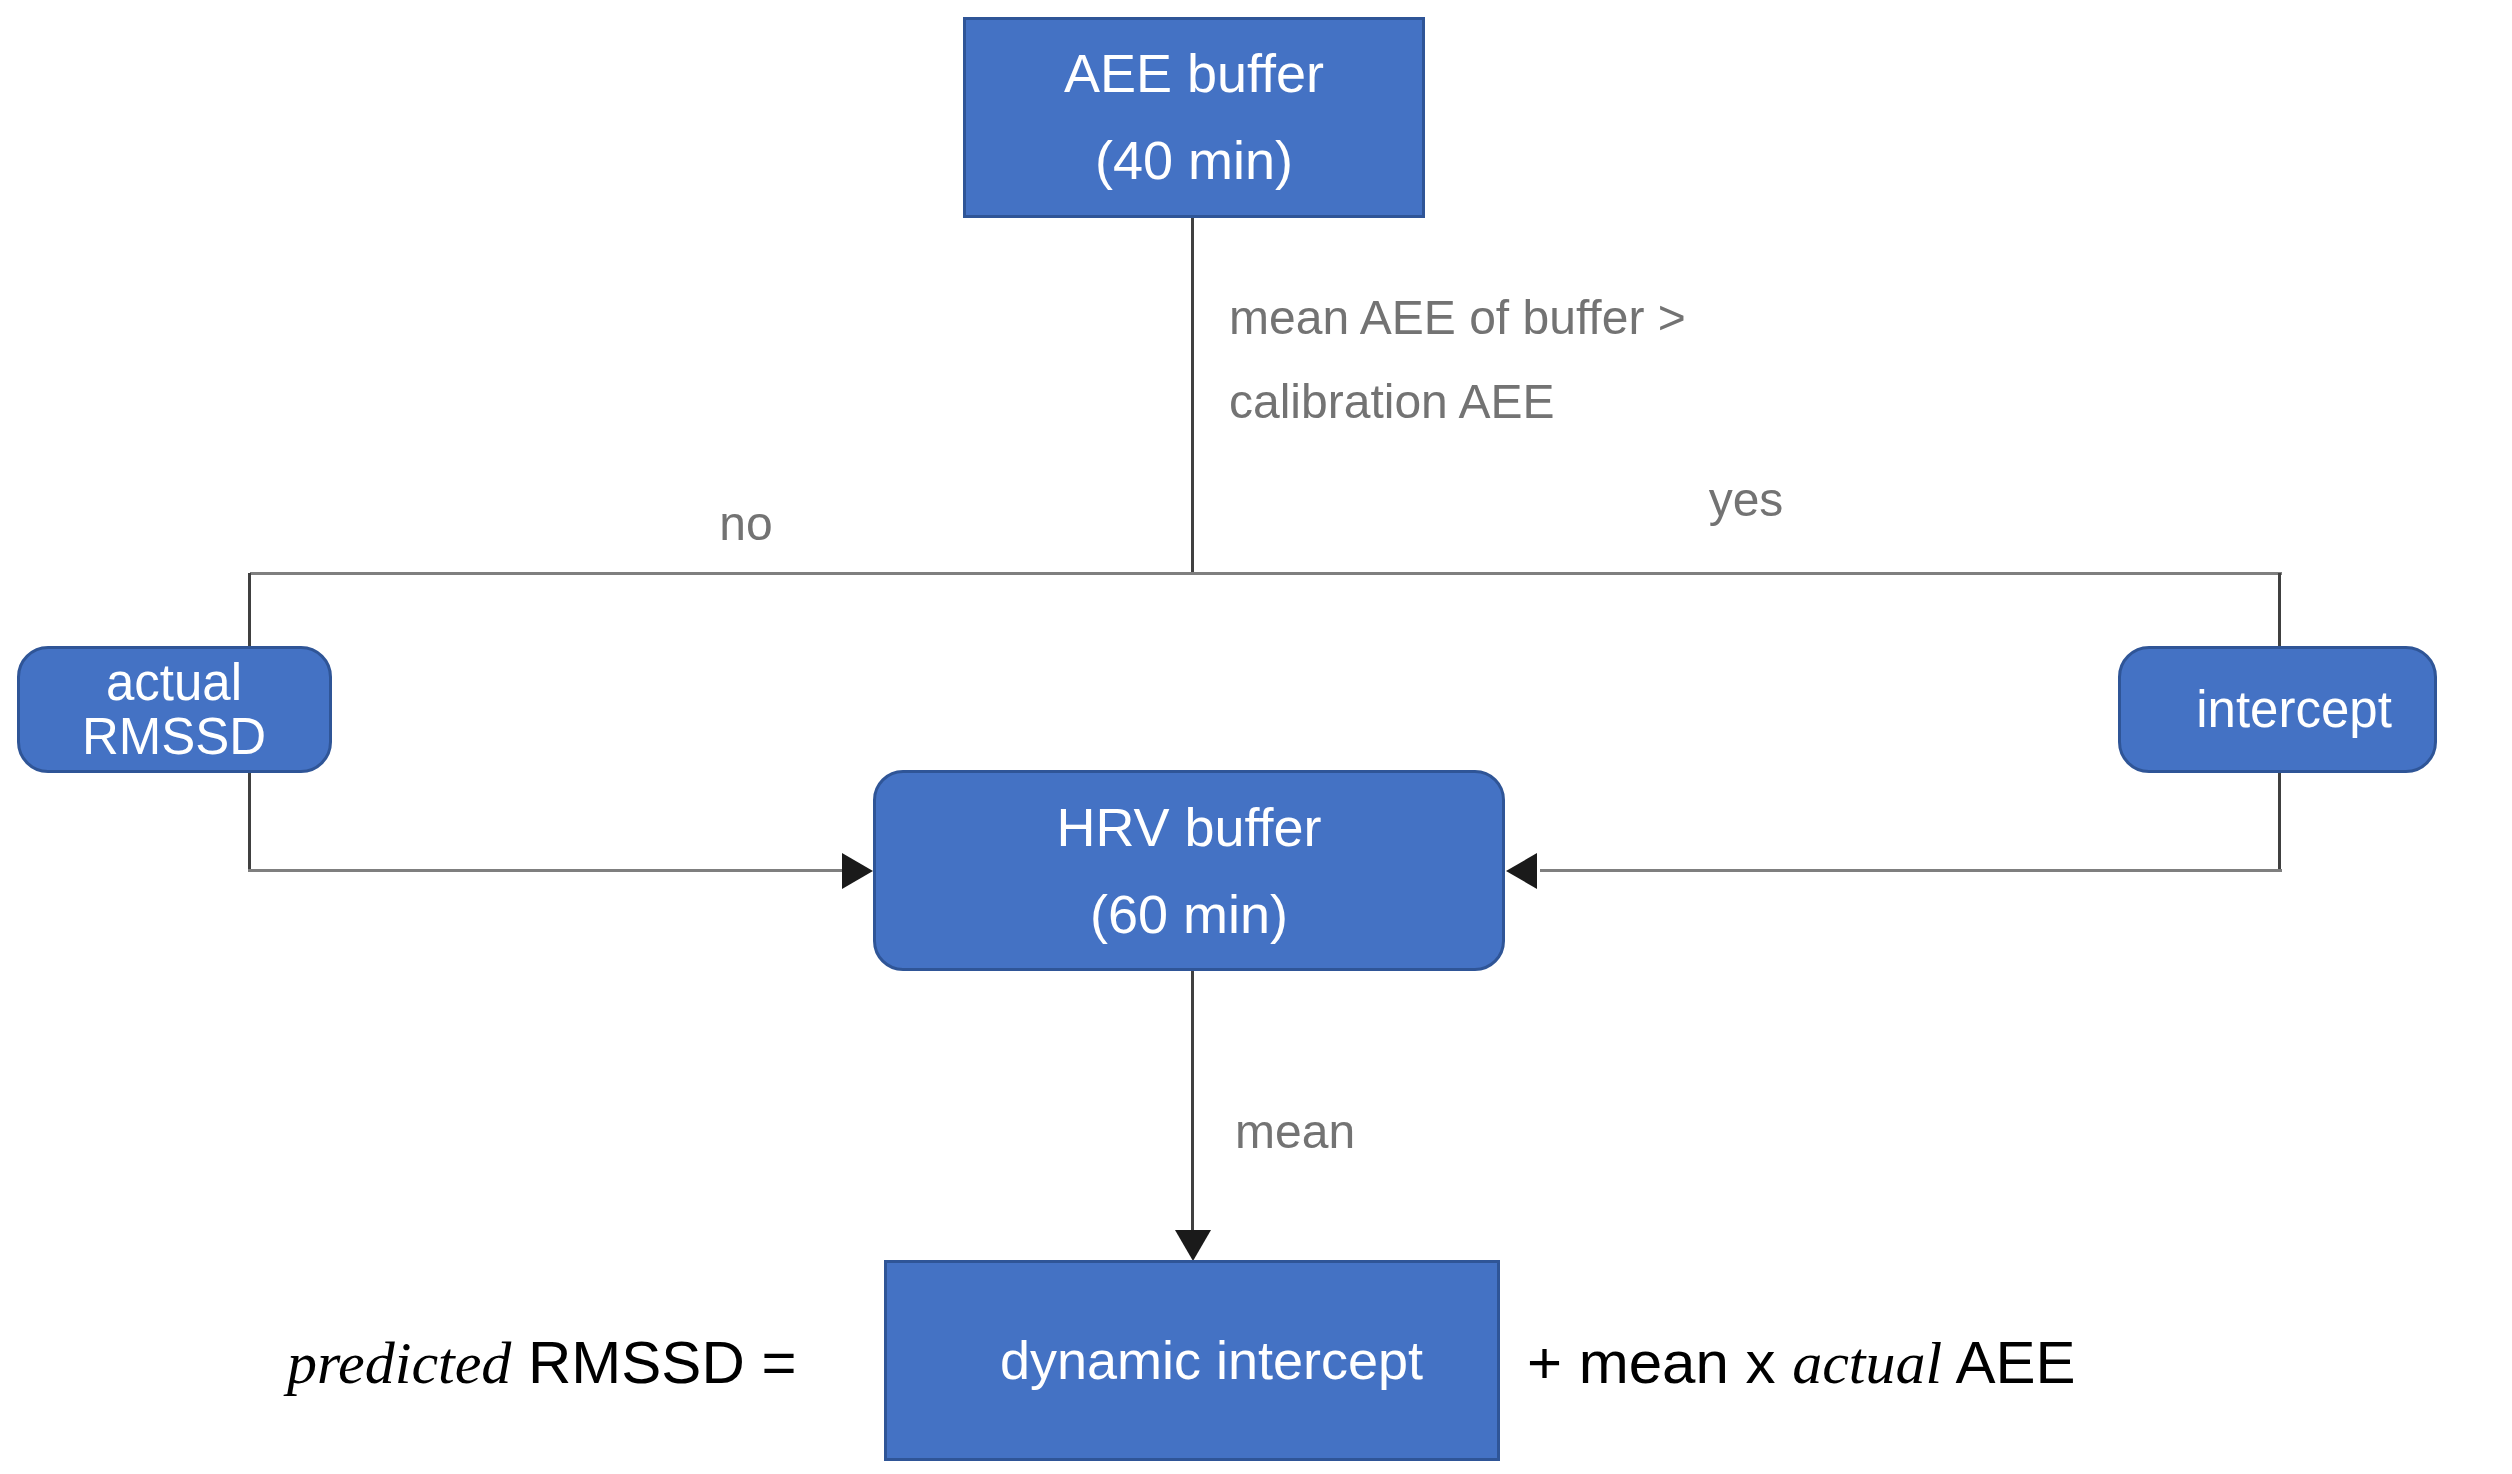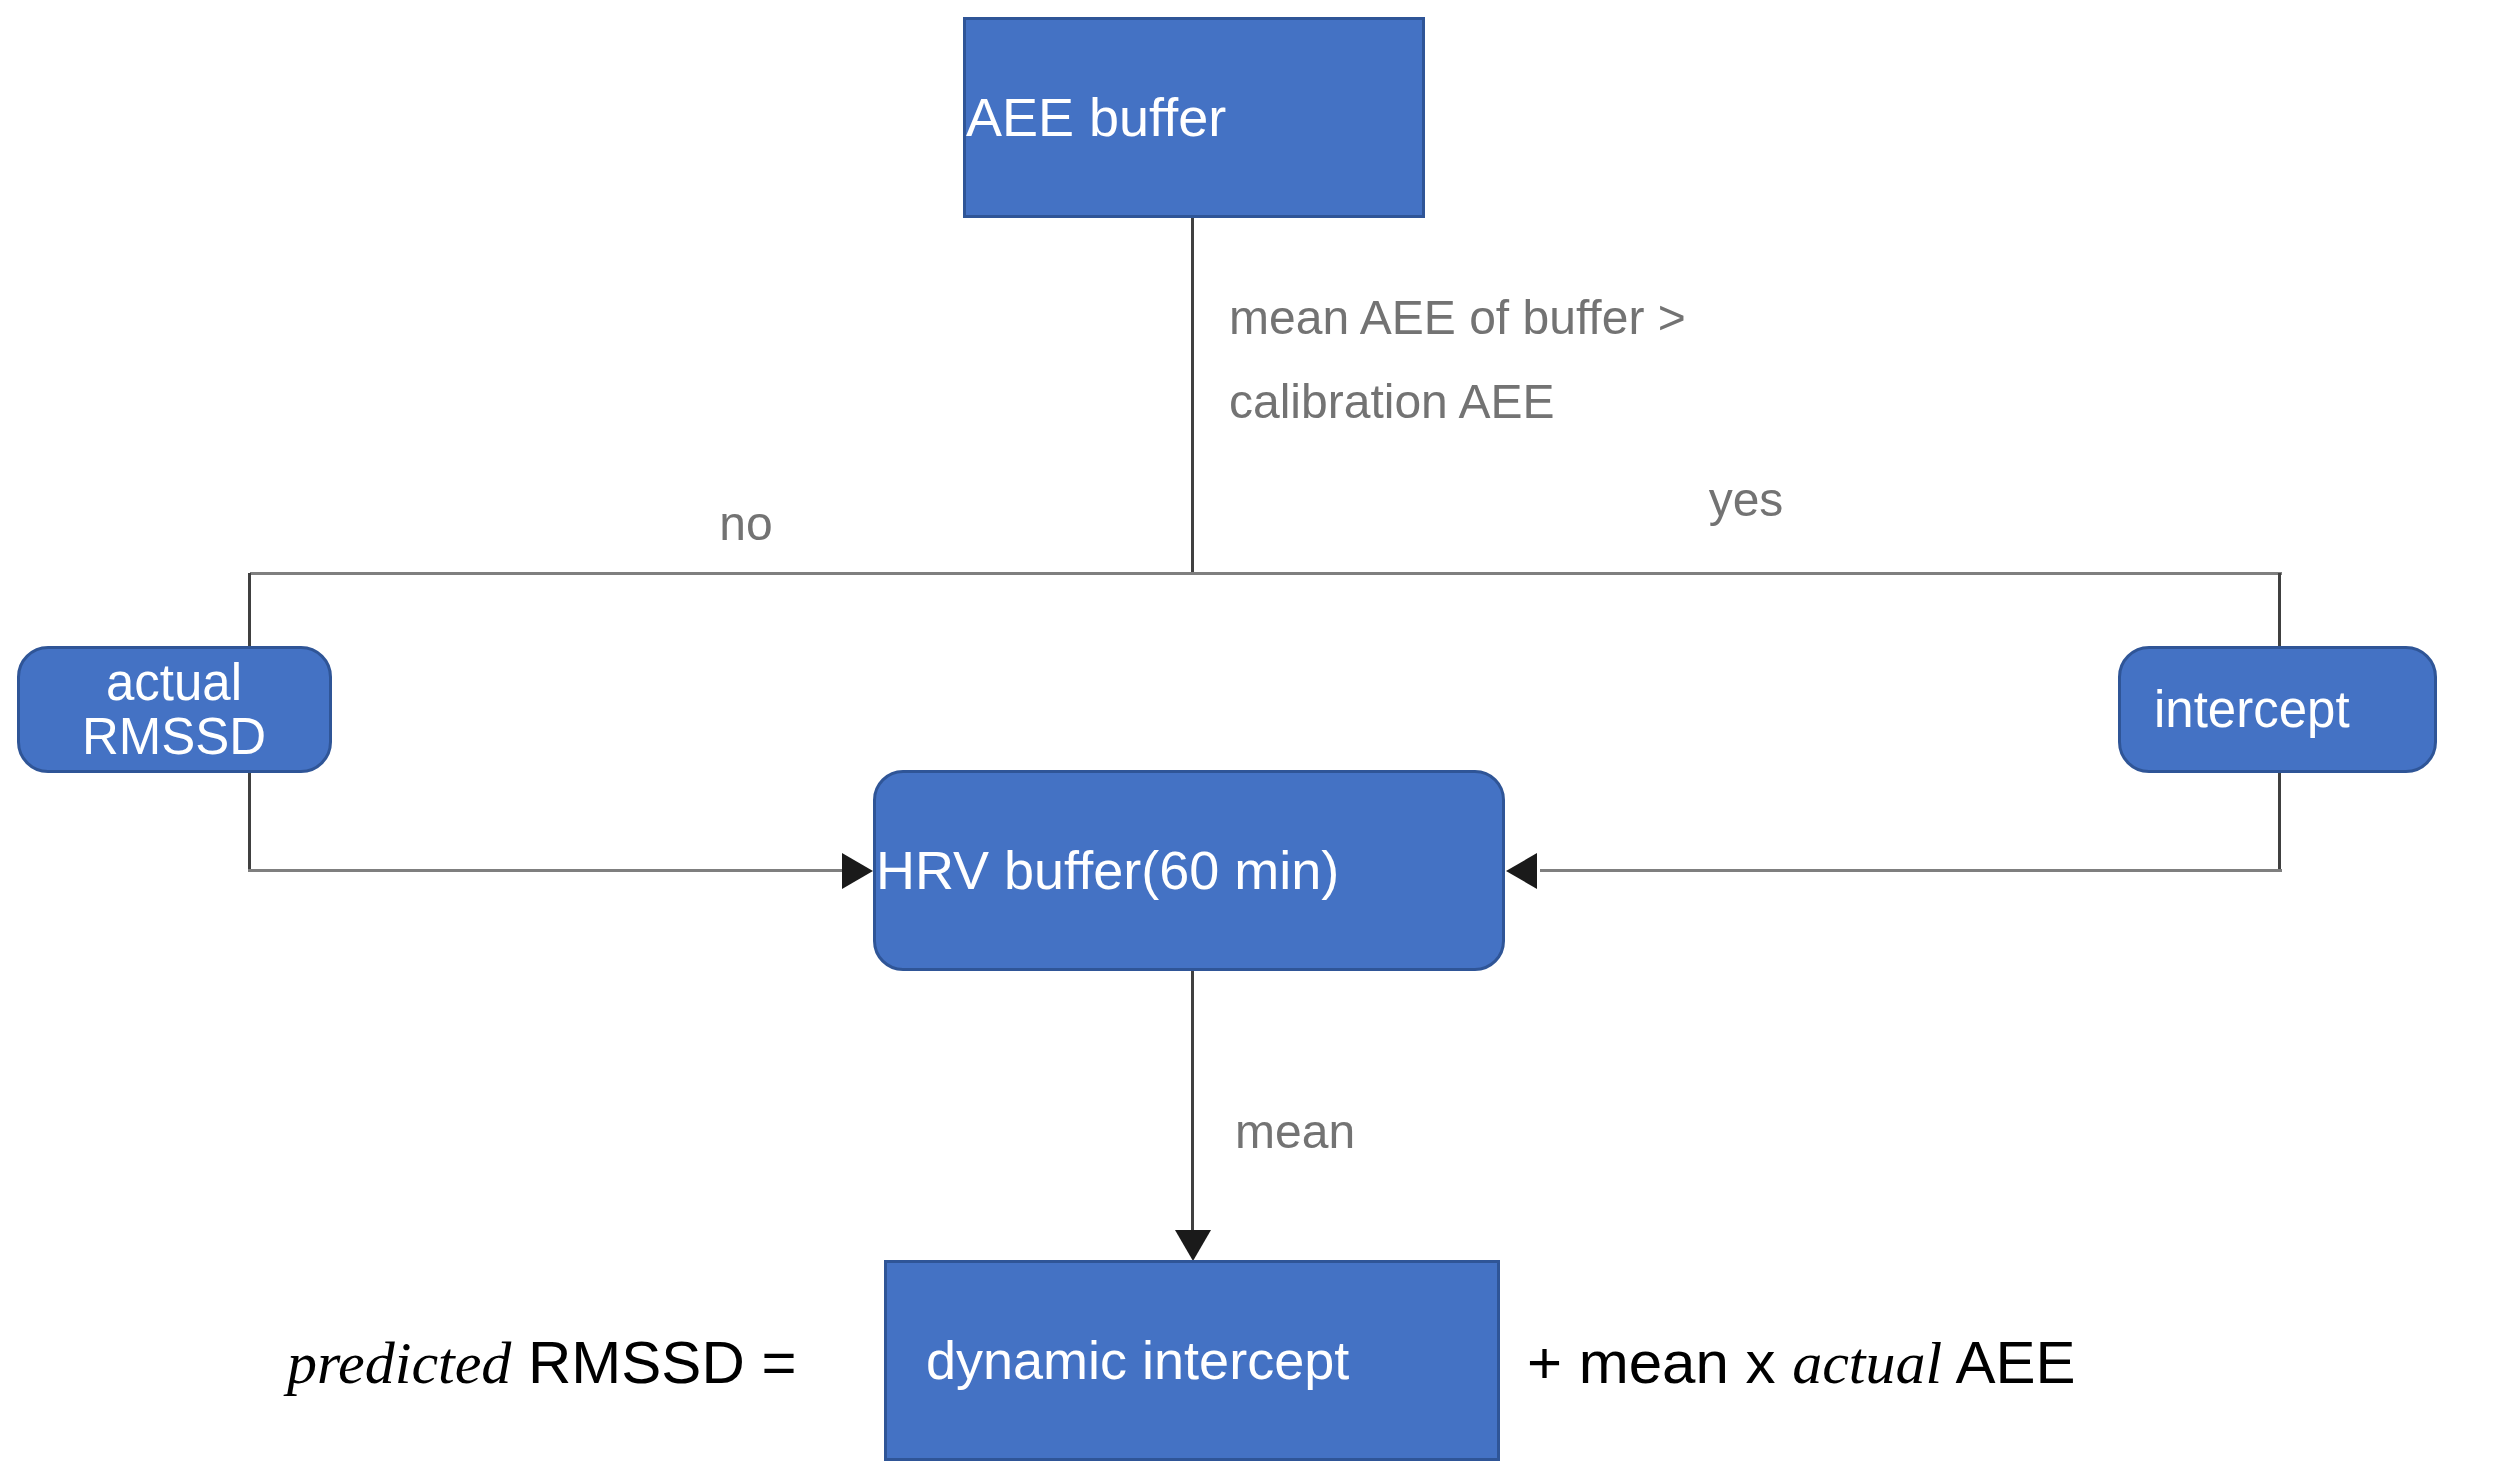--- a/index.html
+++ b/index.html
@@ -20,21 +20,21 @@
   .arrow{position:absolute;width:0;height:0;}
   .arrow.right{border-top:18px solid transparent;border-bottom:18px solid transparent;border-left:31px solid var(--arrow,#1a1a1a);}
   .arrow.left{border-top:18px solid transparent;border-bottom:18px solid transparent;border-right:31px solid var(--arrow,#1a1a1a);}
   .arrow.down{border-left:18px solid transparent;border-right:18px solid transparent;border-top:31px solid var(--arrow,#1a1a1a);}
   
   .node{
     position:absolute;
     background:var(--node-fill,#4472C4);
     border:3.7px solid var(--node-border,#2F5597);
     color:var(--text-on-node,#ffffff);
-    display:flex;flex-direction:row;align-items:center;justify-content:flex-start;
+    display:flex;flex-direction:column;align-items:center;justify-content:center;
     text-align:center;
     box-sizing:border-box;
     font-size:54px;
     line-height:87px;
   }
   .node.rounded{border-radius:31px;font-size:51px;line-height:54px;}
   .node.single{font-size:54px;line-height:57px;}
   
   .lbl{
     position:absolute;
@@ -71,20 +71,21 @@
   <div class="line h-line" style="left:1540px;top:869px;width:742px;"></div>
 
   <div class="line v-line dark" style="left:1191px;top:970px;height:264px;"></div>
 
   <div class="arrow right" style="left:842px;top:853px;"></div>
   <div class="arrow left" style="left:1506px;top:853px;"></div>
   <div class="arrow down" style="left:1175px;top:1230px;"></div>
 
   <div class="node" style="left:963px;top:16.5px;width:462px;height:201px;">
     <span>AEE buffer</span>
+    <span>(40 min)</span>
   </div>
 
   <div class="node rounded" style="left:16.5px;top:646px;width:315px;height:127px;">
     <span>actual RMSSD</span>
   </div>
 
   <div class="node rounded" style="left:2118px;top:646px;width:319px;height:127px;padding-left:33px;">
     <span>intercept</span>
   </div>
 

